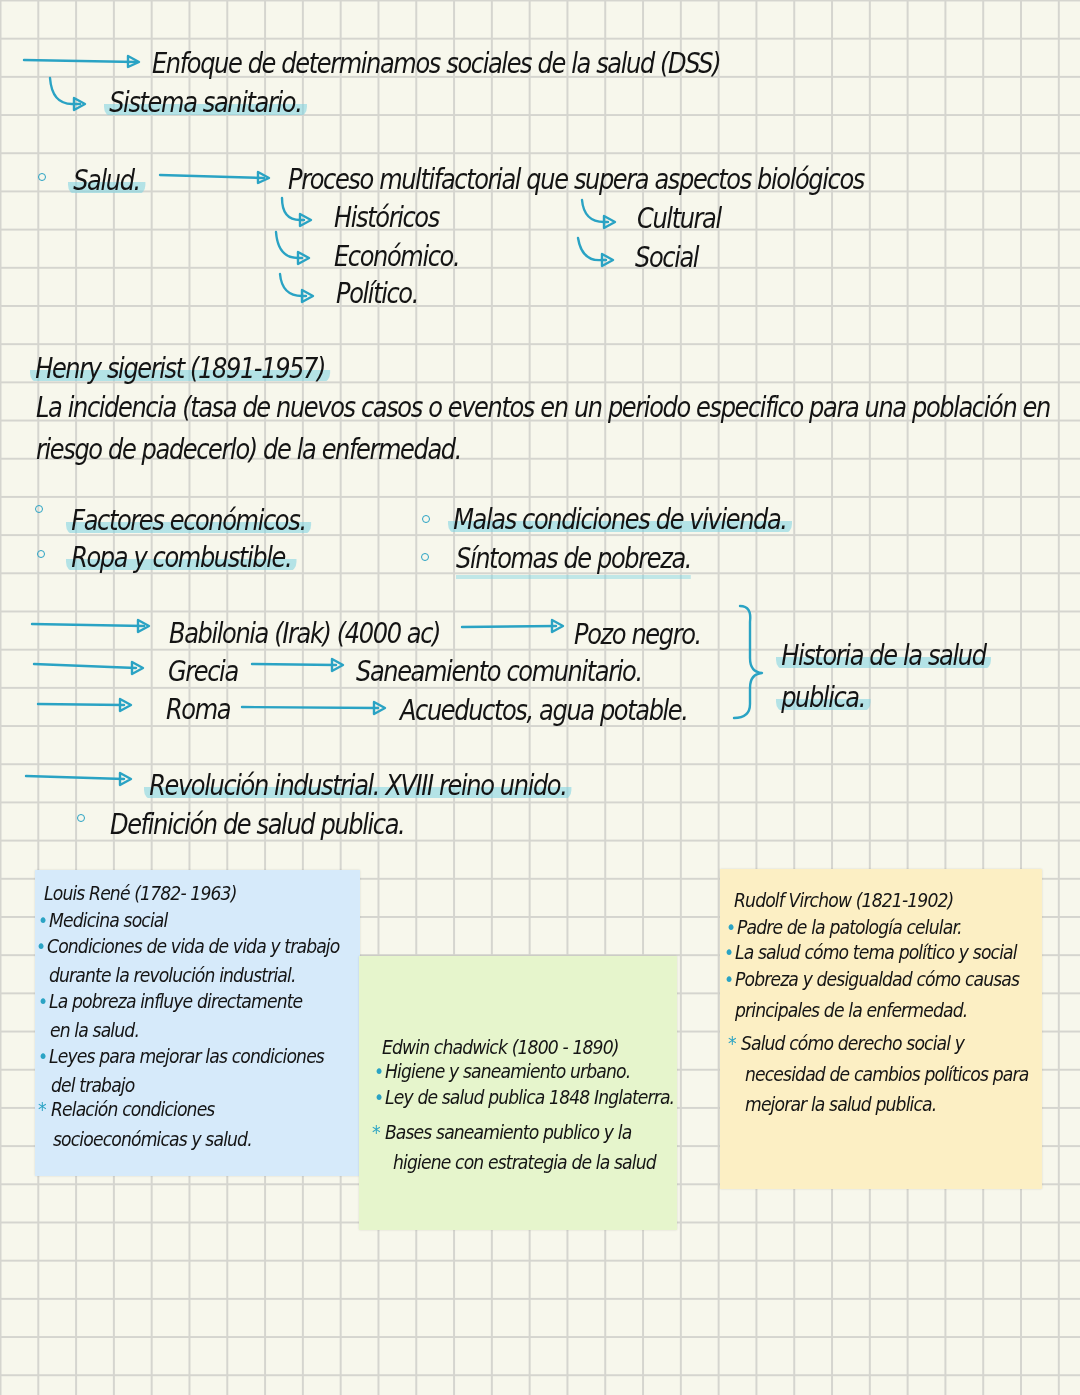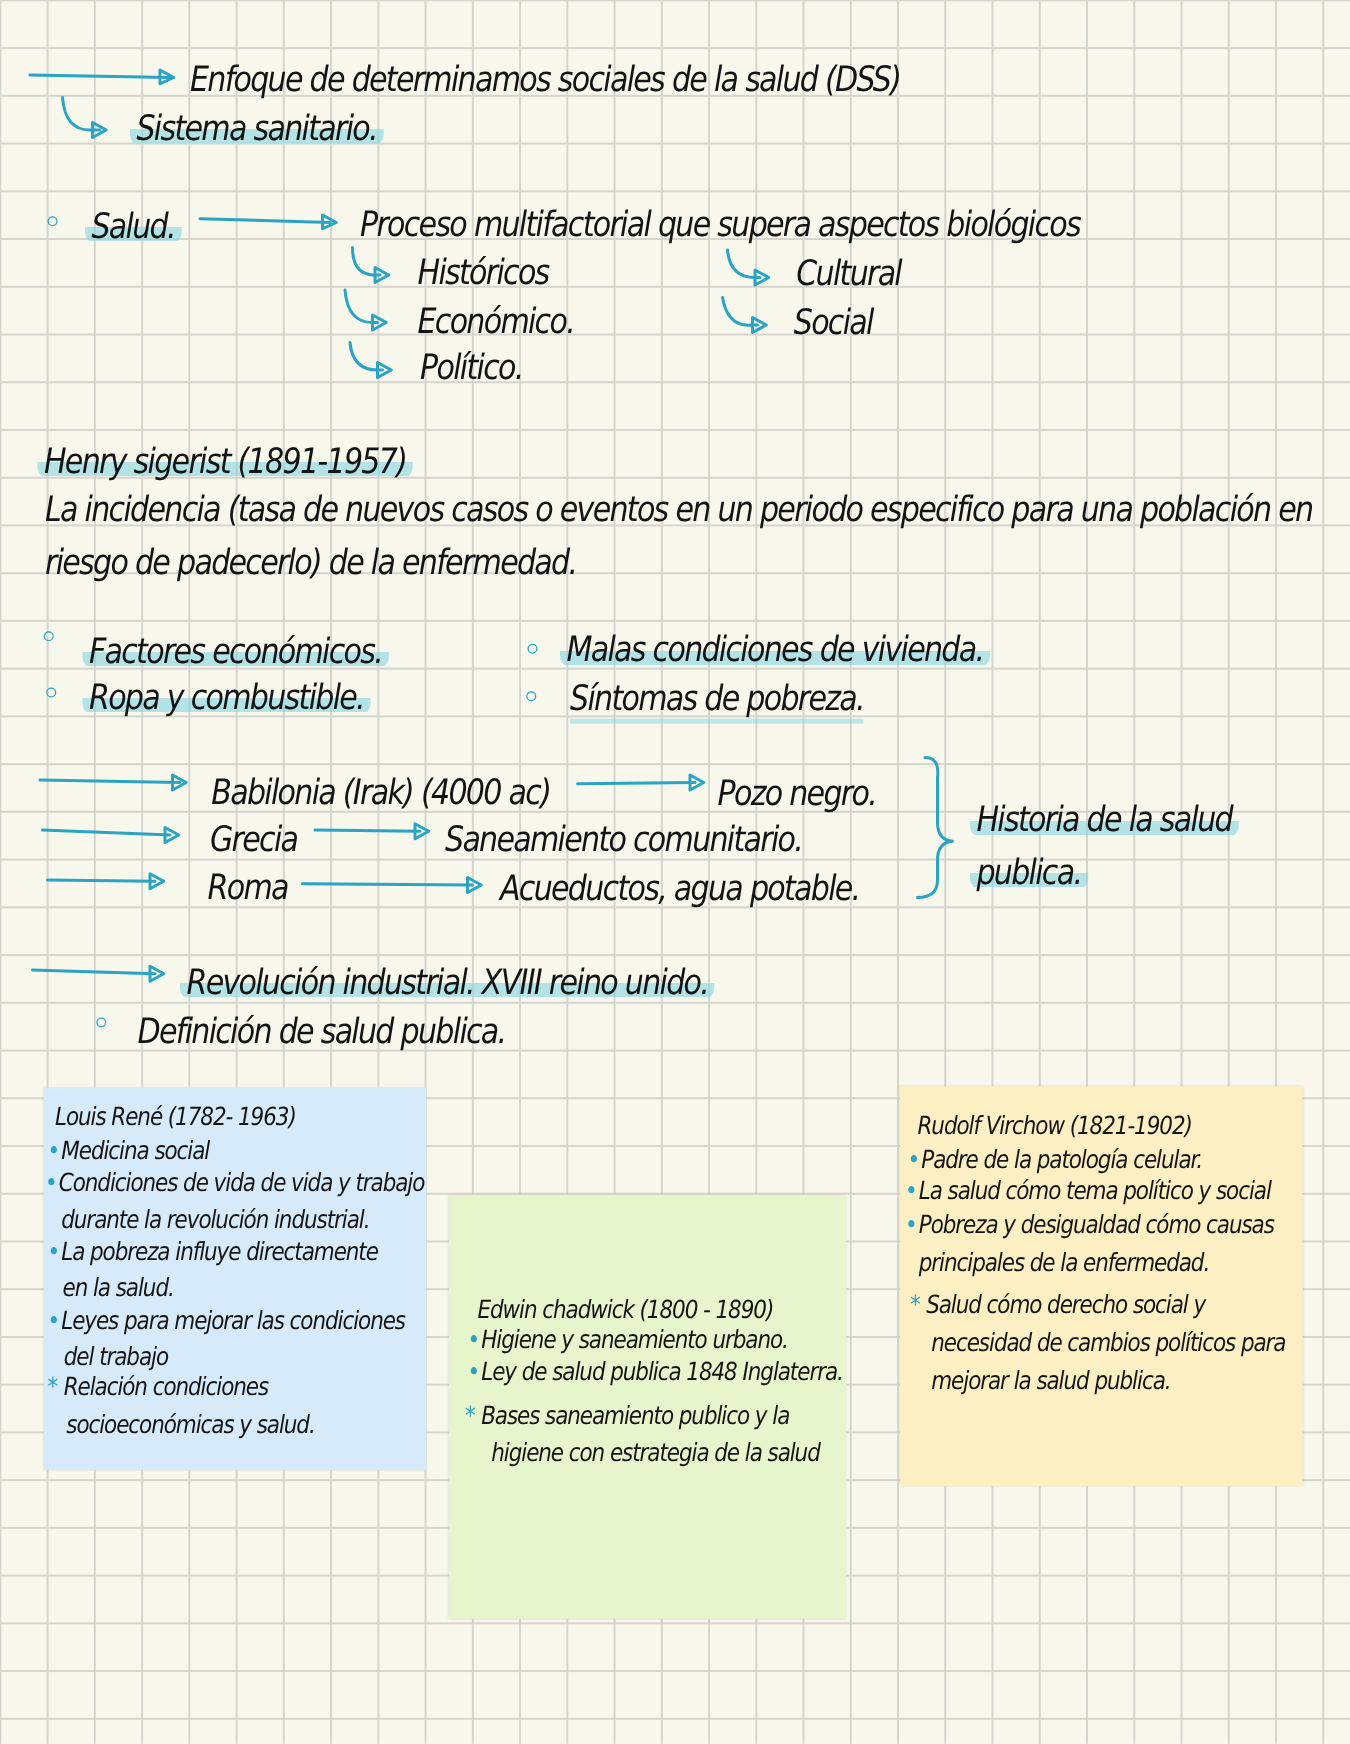--- a/index.html
+++ b/index.html
@@ -122,34 +122,34 @@
 <div class="t" style="left:356px; top:658px;">Saneamiento comunitario.</div>
 <div class="t" style="left:166px; top:696px;">Roma</div>
 <div class="t" style="left:400px; top:697px;">Acueductos, agua potable.</div>
 <div class="t hl" style="left:776px; top:642px;">Historia de la salud</div>
 <div class="t hl" style="left:776px; top:684px;">publica.</div>
 
 <div class="t hl" style="left:144px; top:772px;">Revolución industrial. XVIII reino unido.</div>
 <span class="bullet" style="left:77px; top:814px;"></span>
 <div class="t" style="left:110px; top:811px;">Definición de salud publica.</div>
 
-<div class="note" style="left:35px; top:870px; width:306px; height:306px; background:#d6eafa;">
+<div class="note" style="left:35px; top:870px; width:306px; height:306px; background:#d6eafa;padding-left:19px;">
   <div class="nt" style="left:9px; top:13px;">Louis René (1782- 1963)</div>
   <div class="nt" style="left:3px; top:40px;"><span class="dot">•</span><span>Medicina social</span></div>
   <div class="nt" style="left:1px; top:66px;"><span class="dot">•</span><span>Condiciones de vida de vida y trabajo</span></div>
   <div class="nt" style="left:14px; top:95px;">durante la revolución industrial.</div>
   <div class="nt" style="left:3px; top:121px;"><span class="dot">•</span><span>La pobreza influye directamente</span></div>
   <div class="nt" style="left:15px; top:150px;">en la salud.</div>
   <div class="nt" style="left:3px; top:176px;"><span class="dot">•</span><span>Leyes para mejorar las condiciones</span></div>
   <div class="nt" style="left:16px; top:205px;">del trabajo</div>
   <div class="nt" style="left:3px; top:229px;"><span class="star">*</span><span>Relación condiciones</span></div>
   <div class="nt" style="left:18px; top:259px;">socioeconómicas y salud.</div>
 </div>
 
-<div class="note" style="left:359px; top:956px; width:318px; height:339px; background:#e6f5cc;">
+<div class="note" style="left:359px; top:956px; width:318px; height:274px; background:#e6f5cc;">
   <div class="nt" style="left:23px; top:81px;">Edwin chadwick (1800 - 1890)</div>
   <div class="nt" style="left:15px; top:105px;"><span class="dot">•</span><span>Higiene y saneamiento urbano.</span></div>
   <div class="nt" style="left:15px; top:131px;"><span class="dot">•</span><span>Ley de salud publica 1848 Inglaterra.</span></div>
   <div class="nt" style="left:13px; top:166px;"><span class="star">*</span><span>Bases saneamiento publico y la</span></div>
   <div class="nt" style="left:34px; top:196px;">higiene con estrategia de la salud</div>
 </div>
 
 <div class="note" style="left:720px; top:869px; width:322px; height:320px; background:#fcefc4;">
   <div class="nt" style="left:14px; top:21px;">Rudolf Virchow (1821-1902)</div>
   <div class="nt" style="left:6px; top:48px;"><span class="dot">•</span><span>Padre de la patología celular.</span></div>

